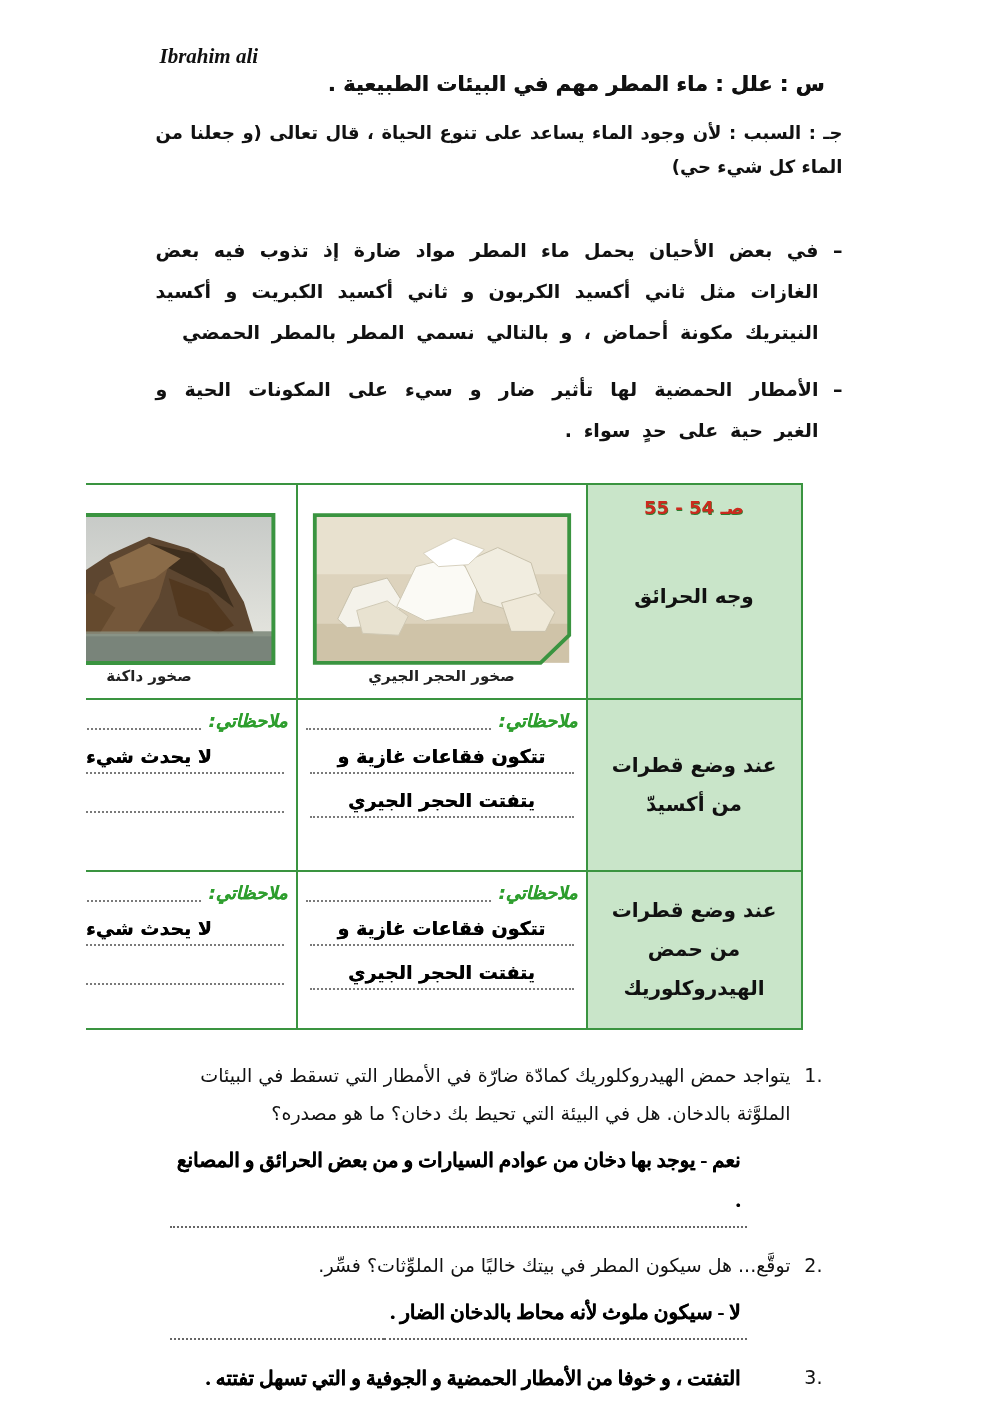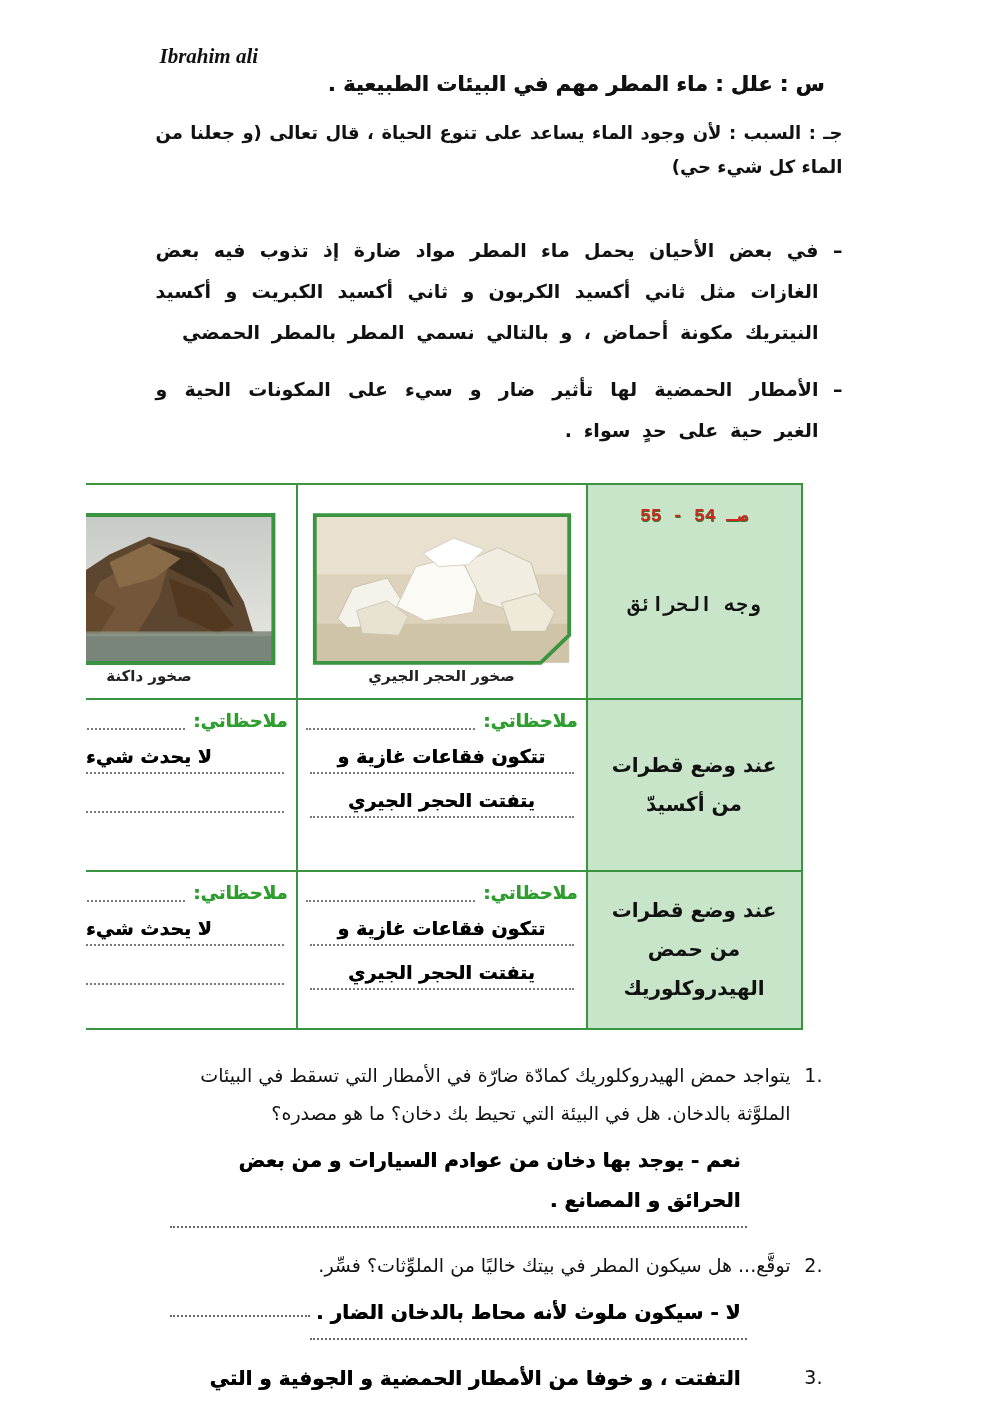--- a/index.html
+++ b/index.html
@@ -76,21 +76,21 @@
 
   .crit-cell {
     background: #c9e5c9 !important;
     text-align: center;
     vertical-align: middle !important;
     font-weight: bold;
     font-size: 20px;
     line-height: 1.95;
     padding: 6px 10px;
   }
-  .head-cell { vertical-align: top !important; padding-top: 14px; font-family: Liberation Mono, monospace; }
+  .head-cell { vertical-align: top !important; padding-top: 5px; }
   .page-ref {
     color: #cc2a1e;
     font-weight: bold;
     font-size: 18px;
     text-shadow: 0.5px 0.5px 0 #2e7d32;
   }
   .cmp-label { margin-top: 52px; font-size: 20px; font-weight: bold; color: #111; }
 
   .header-row td { height: 215px; }
   .obs-row-1 td { height: 172px; }
@@ -99,21 +99,21 @@
   .photo-cell { text-align: center; padding-top: 26px; }
   .photo-cell svg { display: block; margin: 0 auto; }
   .caption {
     margin-top: 0;
     font-size: 15px;
     font-weight: bold;
     color: #222;
   }
 
   .notes-cell { padding: 10px 8px 4px; }
-  .notes-head { display: flex; align-items: flex-start; margin-bottom: 14px; }
+  .notes-head { display: flex; align-items: flex-start; margin-bottom: 14px; font-style: italic; }
   .notes-label {
     color: #2e9e2e;
     font-weight: bold;
     font-size: 18px;
     text-shadow: 0.3px 0 0 currentColor;
   }
   .dotline { flex: 1; border-bottom: 2px dotted #7a7a7a; margin-right: 8px; height: 20px; }
   .obs {
     border-bottom: 2px dotted #7a7a7a;
     margin: 0 4px 15px;
@@ -132,25 +132,26 @@
   .q-num {
     position: absolute;
     right: 2px;
     top: 0;
     direction: ltr;
     unicode-bidi: isolate;
     font-size: 19px;
   }
   .answer-row {
     display: flex;
-    align-items: center;
+    align-items: flex-end;
     margin: 8px 44px 2px 14px;
     font-weight: bold;
     font-size: 20px;
     color: #000;
+    font-family: Liberation Serif, serif;
   }
   .answer-text {
     border-bottom: 2px dotted #666;
     padding: 0 6px 6px;
     text-shadow: 0.4px 0 0 currentColor;
   }
   .dotfill { flex: 1; border-bottom: 2px dotted #666; }
 </style>
 </head>
 <body>

